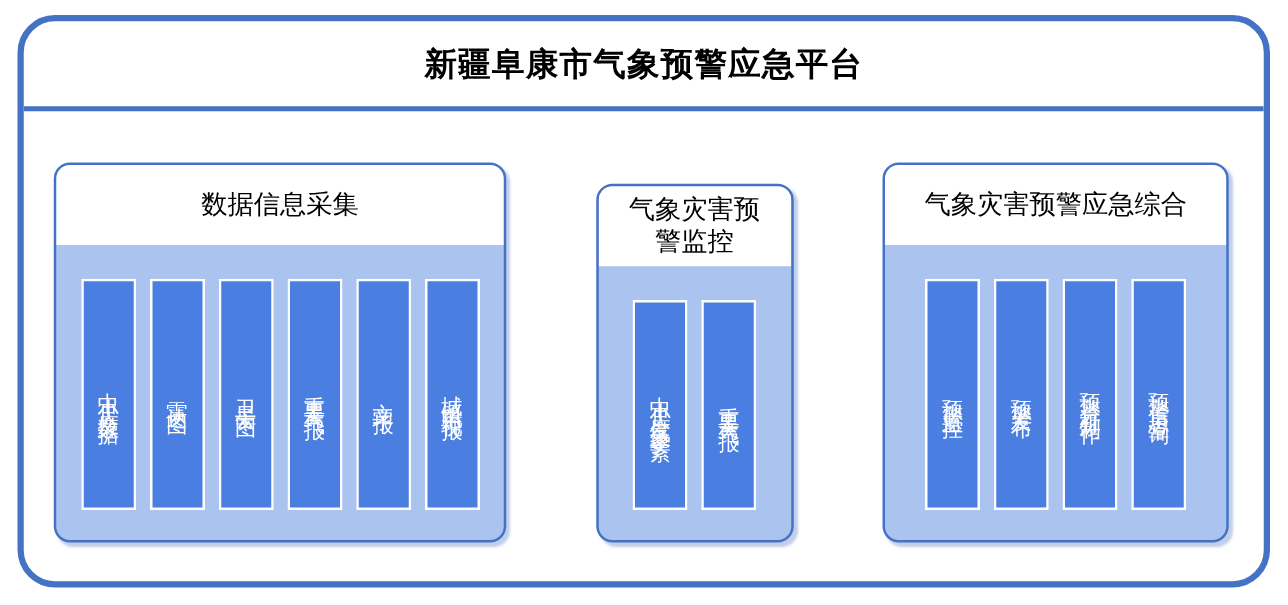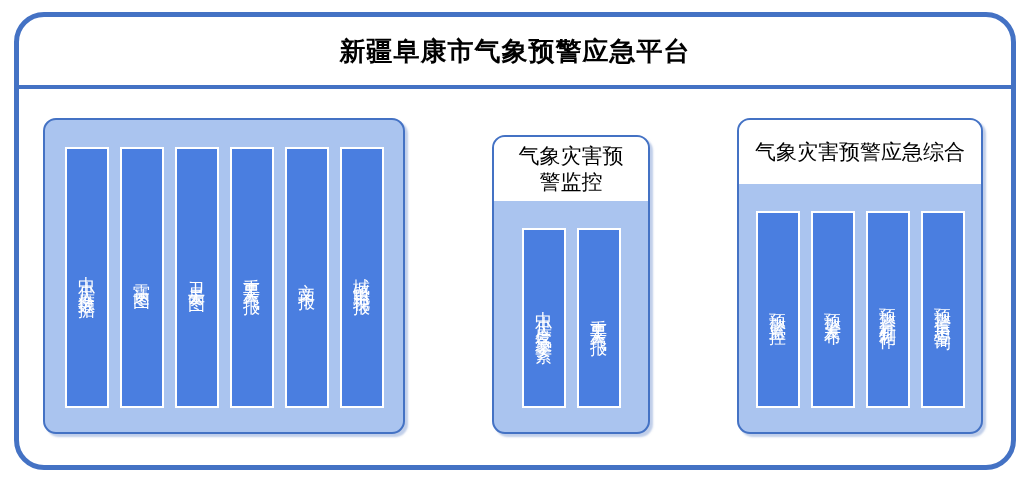--- a/index.html
+++ b/index.html
@@ -12,20 +12,21 @@
   .frame {
     position: absolute;
     left: 14px; top: 12px;
     width: 1002px; height: 458px;
     background: #ffffff;
     border: 5px solid var(--frame-border, #4472C4);
     border-radius: 30px;
     display: flex;
     flex-direction: column;
     overflow: hidden;
+    gap: 12px;
   }
   .frame-title {
     flex: none;
     height: 72px;
     display: flex;
     align-items: center;
     justify-content: center;
     font-size: 26px;
     font-weight: bold;
     color: var(--title-text, #000000);
@@ -43,21 +44,21 @@
     border: 2px solid var(--group-border, #4472C4);
     border-radius: 13px;
     overflow: hidden;
     display: flex;
     flex-direction: column;
     background: var(--group-body-bg, #AAC4EF);
     box-shadow: 3px 3px 2px rgba(140, 165, 215, 0.55);
   }
   .group:nth-child(1) { width: 362px; }
   .group:nth-child(2) { width: 158px; margin-top: 17px; }
-  .group:nth-child(3) { width: 246px; }
+  .group:nth-child(3) { width: 277px; }
   .group:nth-child(4) { width: 136px; }
   .group-header {
     flex: none;
     height: 64px;
     background: var(--group-header-bg, #ffffff);
     display: flex;
     align-items: center;
     justify-content: center;
     text-align: center;
     font-size: 21px;
@@ -92,20 +93,21 @@
     color: var(--bar-text, #ffffff);
   }
 </style>
 </head>
 <body>
 
 <div class="frame">
   <div class="frame-title">新疆阜康市气象预警应急平台</div>
   <div class="groups-row" id="groups-row">
       <section class="group">
+    <header class="group-header">数据信息采集</header>
     <div class="group-body">
           <div class="bar">
             <span>中小尺度数据</span>
           </div>
           <div class="bar">
             <span>雷达图</span>
           </div>
           <div class="bar">
             <span>卫星云图</span>
           </div>

